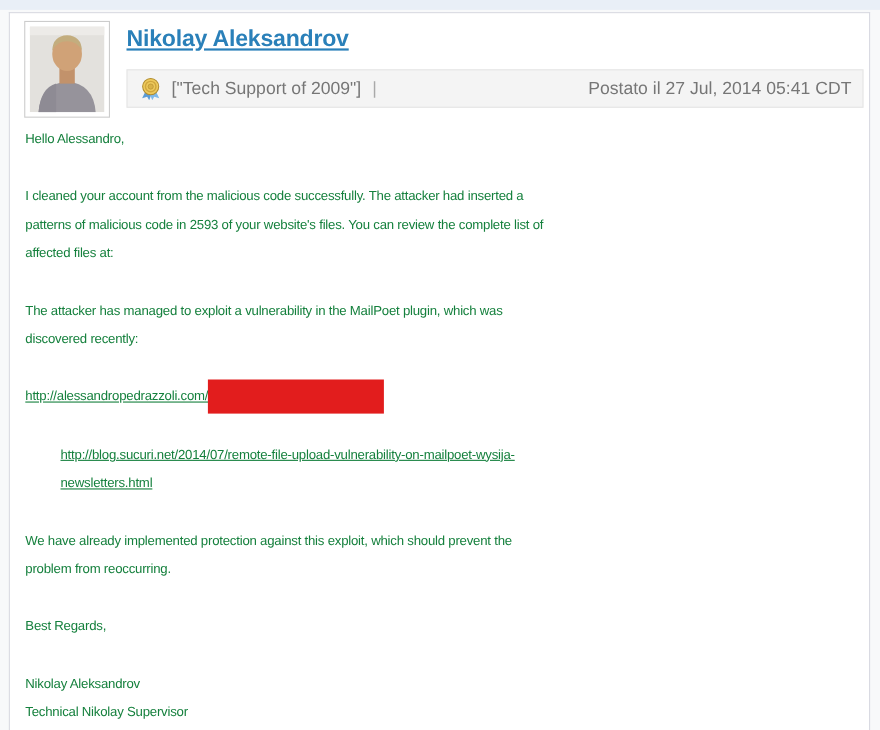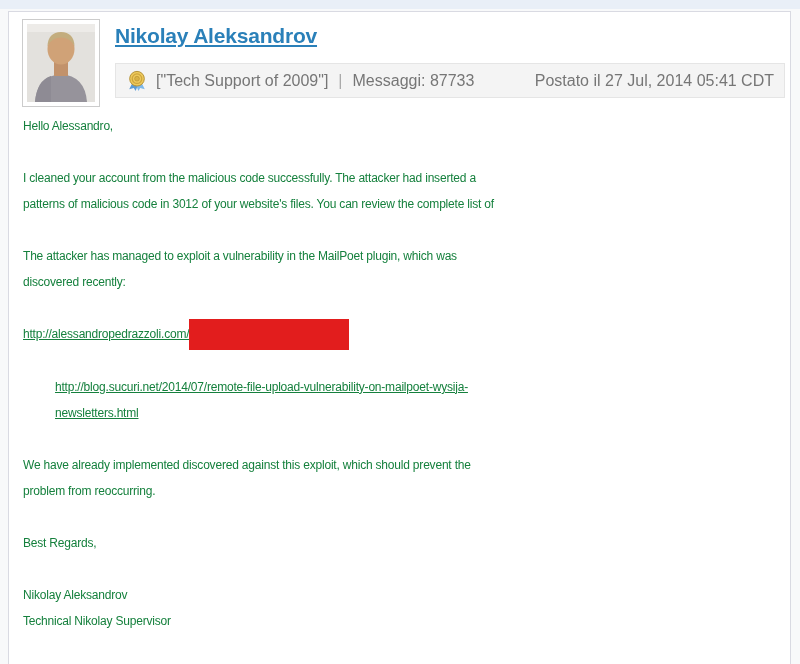--- a/index.html
+++ b/index.html
@@ -101,53 +101,53 @@
       <div class="info-left">
         <svg class="medal" viewBox="0 0 24 24">
           <polygon points="8,12 3.5,21 8.5,19.5 10.5,23 14,14" fill="#5b9bd5"></polygon>
           <polygon points="16,12 20.5,21 15.5,19.5 13.5,23 10,14" fill="#7db8ea"></polygon>
           <circle cx="12" cy="9.5" r="8" fill="#edc95c" stroke="#b08c2e" stroke-width="1"></circle>
           <circle cx="12" cy="9.5" r="5.2" fill="none" stroke="#cfa63d" stroke-width="1.4"></circle>
           <circle cx="12" cy="9.5" r="2.6" fill="#d9b246" stroke="#b08c2e" stroke-width="0.6"></circle>
         </svg>
         <span>["Tech Support of 2009"]</span>
         <span class="pipe">|</span>
-        <span>Messaggi: 87733</span>
       </div>
       <div class="posted">Postato il 27 Jul, 2014 05:41 CDT</div>
     </div>
   </div>
 
   <div class="post-body">
 
     <div class="para">
       <div class="line">Hello Alessandro,</div>
     </div>
 
     <div class="para">
       <div class="line">I cleaned your account from the malicious code successfully. The attacker had inserted a</div>
-      <div class="line">patterns of malicious code in 3012 of your website's files. You can review the complete list of</div>
+      <div class="line">patterns of malicious code in 2593 of your website's files. You can review the complete list of</div>
+      <div class="line">affected files at:</div>
     </div>
 
     <div class="para">
       <div class="line">The attacker has managed to exploit a vulnerability in the MailPoet plugin, which was</div>
       <div class="line">discovered recently:</div>
     </div>
 
     <div class="para">
       <span class="inline-link">http://alessandropedrazzoli.com/</span><span class="redaction"></span>
     </div>
 
     <div class="para">
       <div class="line link-line">http://blog.sucuri.net/2014/07/remote-file-upload-vulnerability-on-mailpoet-wysija-</div>
       <div class="line link-line">newsletters.html</div>
     </div>
 
     <div class="para">
-      <div class="line">We have already implemented discovered against this exploit, which should prevent the</div>
+      <div class="line">We have already implemented protection against this exploit, which should prevent the</div>
       <div class="line">problem from reoccurring.</div>
     </div>
 
     <div class="para">
       <div class="line">Best Regards,</div>
     </div>
 
     <div class="para sig">
       <div class="line">Nikolay Aleksandrov</div>
       <div class="line">Technical Nikolay Supervisor</div>

